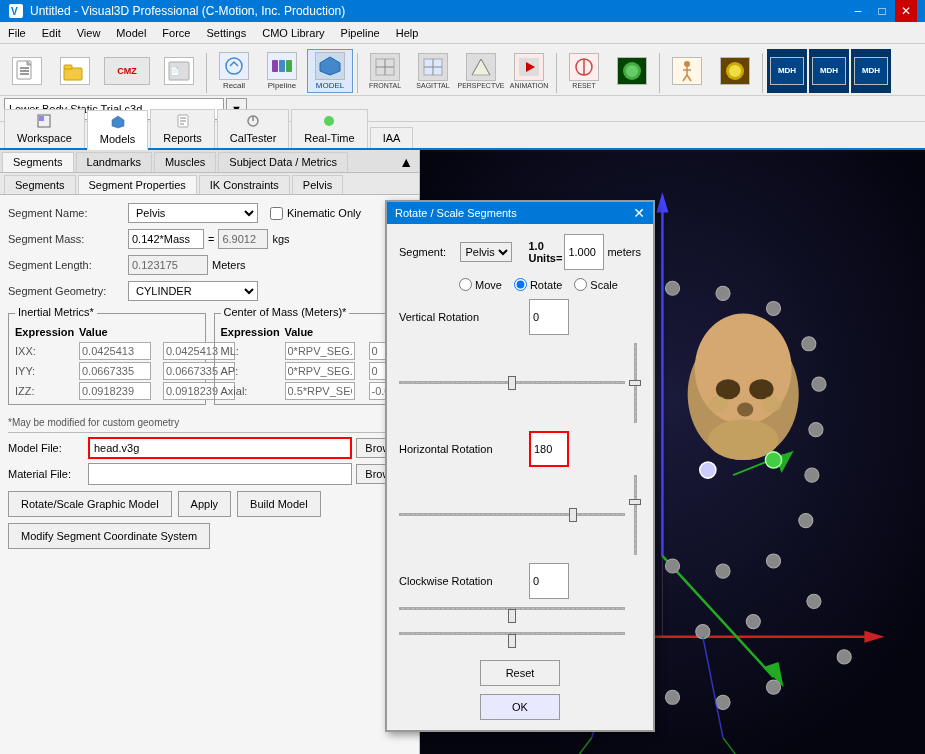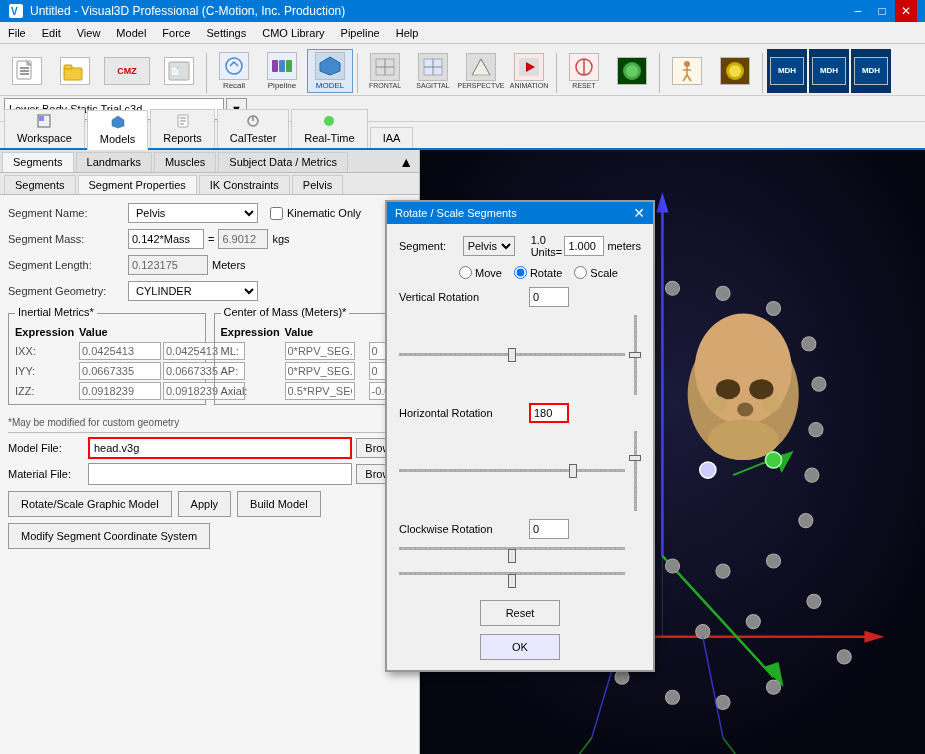--- a/index.html
+++ b/index.html
@@ -53,21 +53,21 @@
     .form-input { height: 20px; border: 1px solid #999; padding: 0 3px; font-size: 11px; background: white; }
     .form-input.readonly { background: #f0f0f0; color: #666; }
     select.form-input { padding-right: 16px; }
     
     
     .box-group { border: 1px solid #999; margin: 6px 0; padding: 4px 6px; position: relative; }
     .box-label { position: absolute; top: -8px; left: 6px; background: #f5f5f5; padding: 0 3px; font-size: 11px; }
     .inertial-grid { display: grid; grid-template-columns: 60px 80px 80px; gap: 2px 4px; align-items: center; }
     .inertial-header { font-size: 11px; font-weight: bold; text-align: left; padding-bottom: 2px; }
     .inertial-label { font-size: 11px; color: #555; }
-    .inertial-input { height: 18px; border: 1px solid #aaa; padding: 0 2px; font-size: 11px; background: white; width: 82px; color: #666; }
+    .inertial-input { height: 18px; border: 1px solid #aaa; padding: 0 2px; font-size: 11px; background: white; width: 72px; color: #666; }
     
     
     .model-file-row { display: flex; align-items: center; margin: 4px 0; }
     .model-file-label { width: 80px; font-size: 11px; }
     .model-file-input { flex: 1; height: 20px; border: 2px solid red; padding: 0 3px; font-size: 11px; background: white; }
     .browse-btn { height: 20px; padding: 0 8px; font-size: 11px; border: 1px solid #999; background: #f0f0f0; cursor: pointer; margin-left: 4px; }
     
     
     .btn-row { display: flex; gap: 6px; margin: 6px 0; }
     .action-btn { height: 26px; padding: 0 12px; font-size: 11px; border: 1px solid #999; background: #f0f0f0; cursor: pointer; }
@@ -76,21 +76,21 @@
     #right-panel { flex: 1; background: #1a1a2e; position: relative; overflow: hidden; }
     
     
     #dialog-overlay { position: fixed; top: 0; left: 0; right: 0; bottom: 0; pointer-events: none; }
     #rotate-dialog { position: absolute; top: 200px; left: 385px; width: 270px; background: #f0f0f0; border: 2px solid #999; box-shadow: 3px 3px 8px rgba(0,0,0,0.4); pointer-events: all; z-index: 100; }
     .dialog-title { background: #0078d7; color: white; height: 22px; display: flex; align-items: center; padding: 0 8px; font-size: 11px; }
     .dialog-close { margin-left: auto; cursor: pointer; font-size: 14px; line-height: 1; }
     .dialog-body { padding: 10px 12px; }
     .dialog-row { display: flex; align-items: center; margin-bottom: 8px; }
     .dialog-label { font-size: 11px; width: 100px; }
-    .dialog-input { height: 20px; border: 1px solid #999; padding: 0 3px; font-size: 11px; width: 50px; }
+    .dialog-input { height: 36px; border: 1px solid #999; padding: 0 3px; font-size: 11px; width: 50px; }
     .dialog-select { height: 20px; border: 1px solid #999; font-size: 11px; }
     .radio-group { display: flex; gap: 12px; align-items: center; font-size: 11px; }
     .radio-item { display: flex; align-items: center; gap: 3px; cursor: pointer; }
     
     
     .highlight-input { border: 2px solid red !important; }
     
     
     .viewport-bg { position: absolute; inset: 0; background: radial-gradient(ellipse at center, #1a1a3a 0%, #0a0a15 100%); }
 
@@ -566,21 +566,21 @@
       <span>Rotate / Scale Segments</span>
       <span class="dialog-close">✕</span>
     </div>
     <div class="dialog-body">
 
       <div class="dialog-row">
         <span class="dialog-label">Segment:</span>
         <select class="dialog-select" style="width:70px;">
           <option>Pelvis</option>
         </select>
-        <span style="margin-left:16px;font-size:11px;">1.0 Units=</span>
+        <span style="margin-left:16px;font-size:11px;font-weight:bold;">1.0 Units=</span>
         <input type="text" class="dialog-input" style="width: 40px; margin-left: 2px;" value="1.000">
         <span style="margin-left:3px;font-size:11px;">meters</span>
       </div>
 
       <div class="dialog-row">
         <span style="width:60px;"></span>
         <div class="radio-group">
           <label class="radio-item">
             <input type="radio" name="mode" value="Move" style="">
             <span>Move</span>

